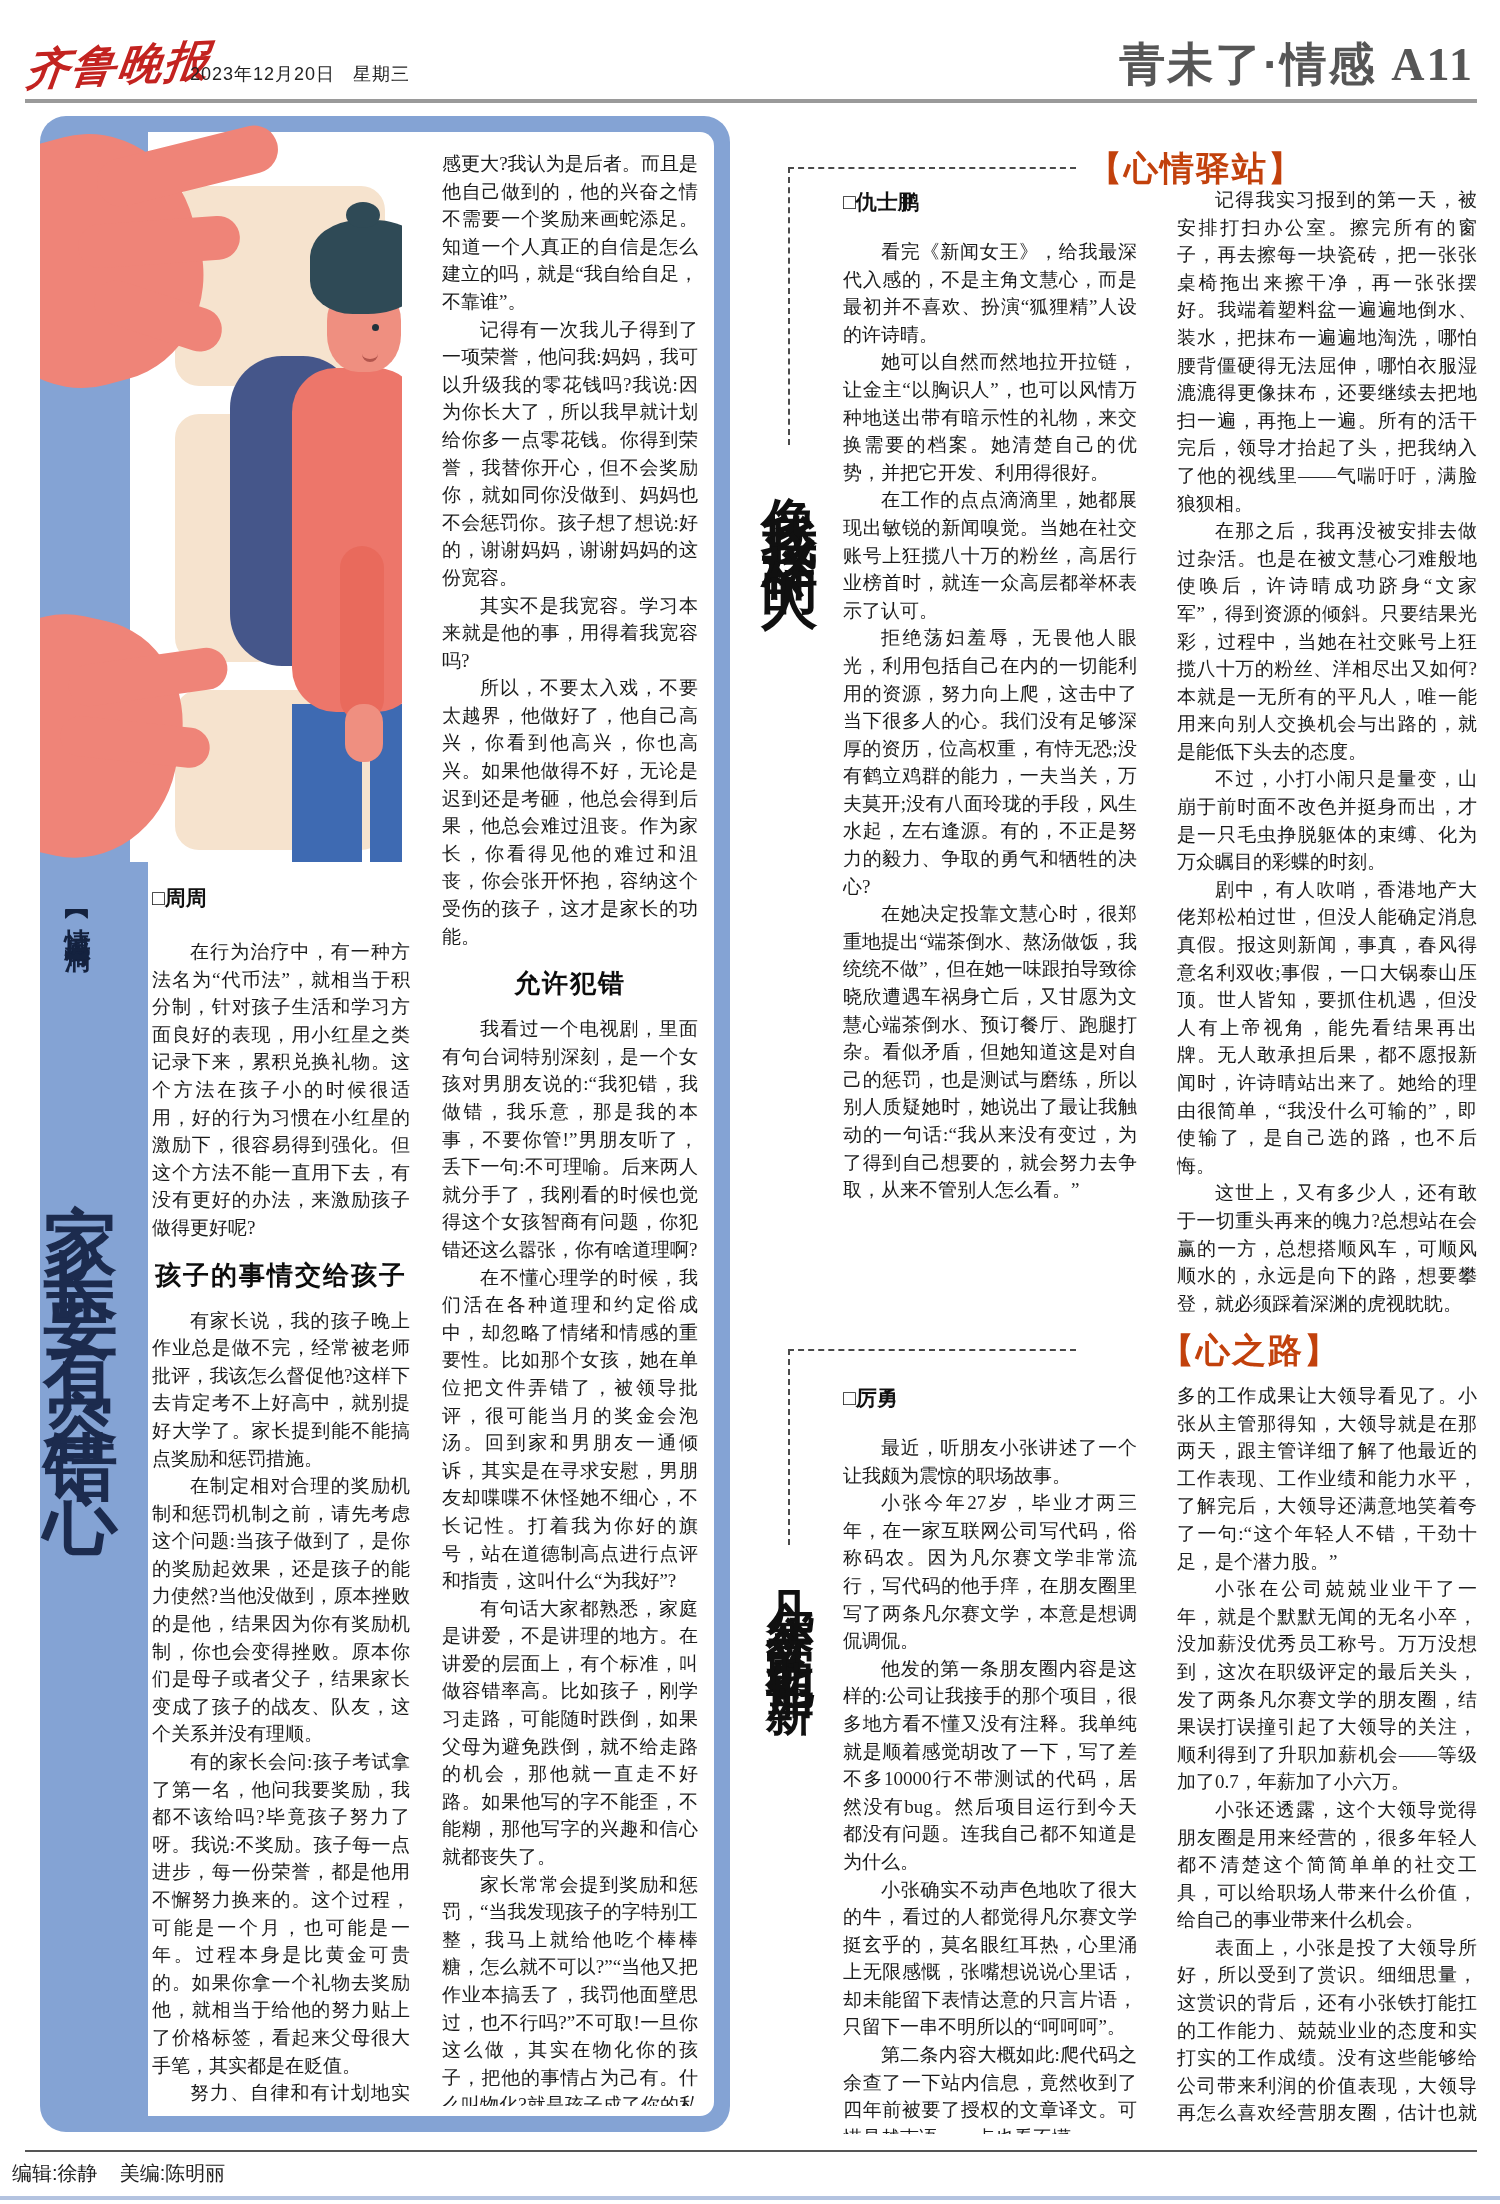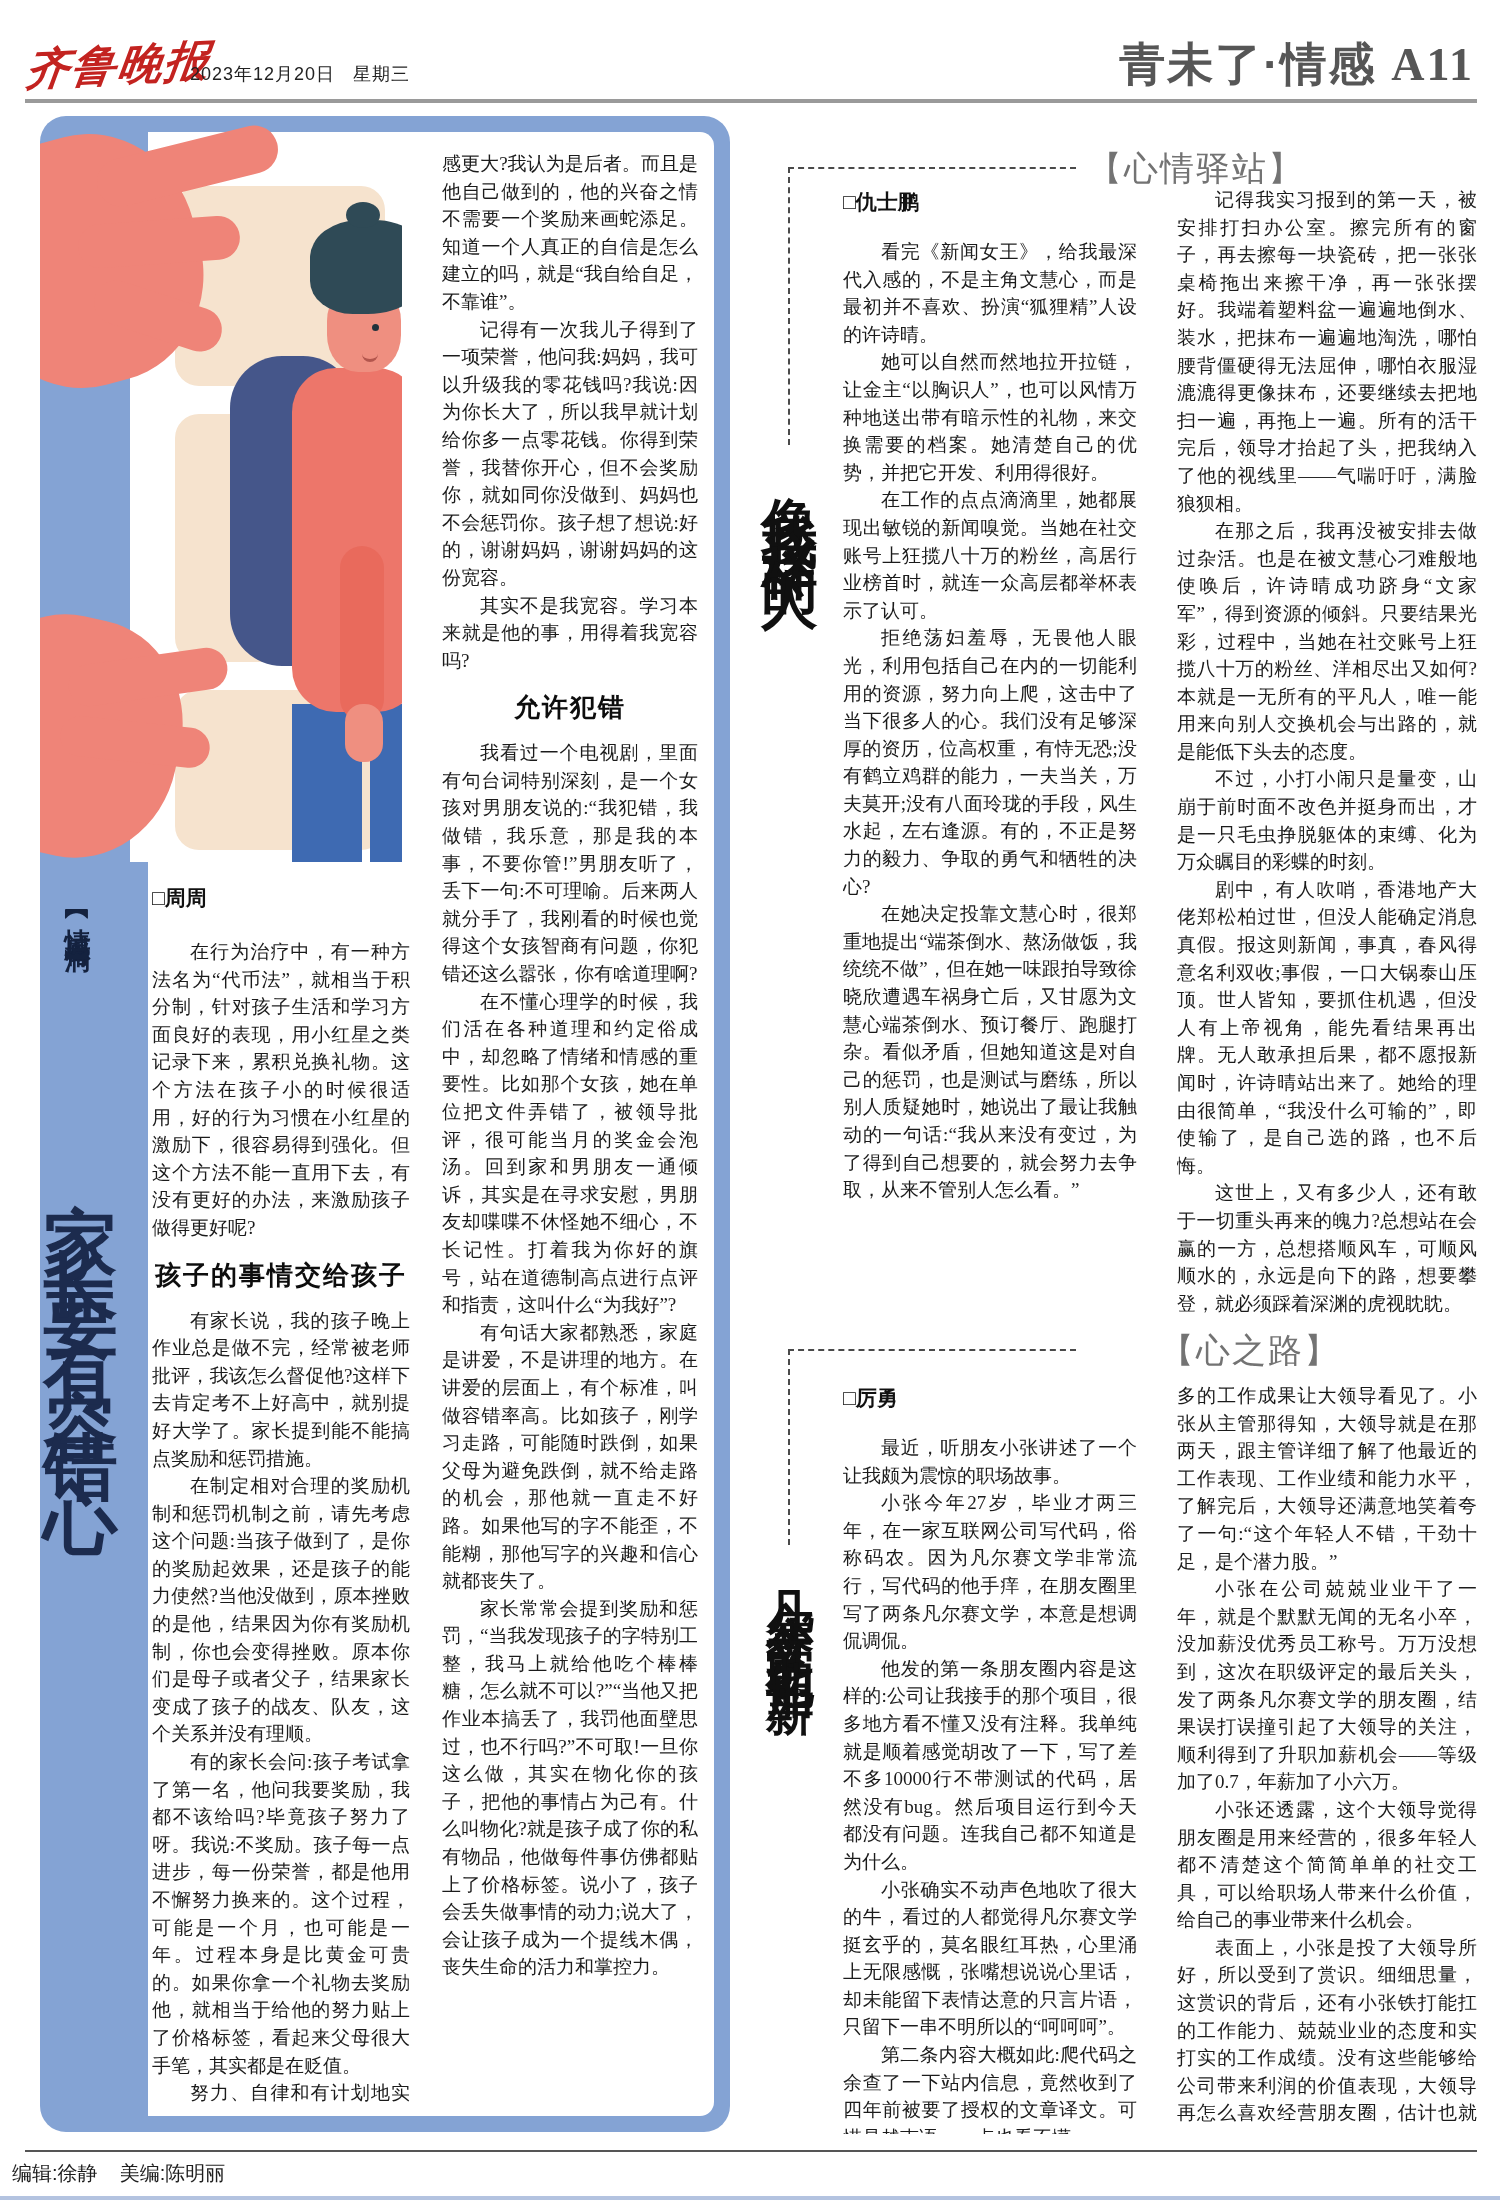--- a/index.html
+++ b/index.html
@@ -37,21 +37,21 @@
 
   .author{font-size:21px;font-weight:bold;color:#111;font-family:"Liberation Sans",sans-serif;}
 
   
   .col{overflow:hidden;text-align:justify;}
   .para{margin:0;font-size:19px;line-height:27.6px;text-indent:2em;}
   .noind{text-indent:0;}
   .subhead{margin:16px 0 14px 0;font-size:26px;font-weight:bold;text-align:center;color:#0d0d0d;letter-spacing:2px;}
 
   
-  .sec-head{font-size:34px;font-weight:normal;color:#737373;letter-spacing:2px;}
+  .sec-head{font-size:34px;font-weight:bold;color:#c2410c;letter-spacing:2px;}
   .dash-h{height:0;border-top:2px dashed #4a4a4a;}
   .dash-v{width:0;border-left:2px dashed #4a4a4a;}
 
   
   .rule-bottom{left:25px;top:2150px;width:1452px;height:2px;background:#555;}
   .editors{left:12px;top:2160px;font-size:20px;color:#1d1d1d;font-family:"Liberation Sans",sans-serif;}
   .rule-last{left:0px;top:2196px;width:1500px;height:4px;background:#b3c3e0;}
 </style>
 </head>
 <body>
@@ -109,20 +109,21 @@
       <h3 class="subhead">孩子的事情交给孩子</h3>
       <p class="para">有家长说，我的孩子晚上作业总是做不完，经常被老师批评，我该怎么督促他?这样下去肯定考不上好高中，就别提好大学了。家长提到能不能搞点奖励和惩罚措施。</p>
       <p class="para">在制定相对合理的奖励机制和惩罚机制之前，请先考虑这个问题:当孩子做到了，是你的奖励起效果，还是孩子的能力使然?当他没做到，原本挫败的是他，结果因为你有奖励机制，你也会变得挫败。原本你们是母子或者父子，结果家长变成了孩子的战友、队友，这个关系并没有理顺。</p>
       <p class="para">有的家长会问:孩子考试拿了第一名，他问我要奖励，我都不该给吗?毕竟孩子努力了呀。我说:不奖励。孩子每一点进步，每一份荣誉，都是他用不懈努力换来的。这个过程，可能是一个月，也可能是一年。过程本身是比黄金可贵的。如果你拿一个礼物去奖励他，就相当于给他的努力贴上了价格标签，看起来父母很大手笔，其实都是在贬值。</p>
       <p class="para">努力、自律和有计划地实现目标，这个过程是无价的。一个孩子通过父母辛苦地督促和帮助，得到了第一名，父母因此奖励他一个新手机。另一个孩子通过自己的努力，从倒数第一进步到倒数第五。谁的成就</p>
     </div>
   <div class="abs col" style="left:442px;top:150px;width:256px;height:1956px;">
       <p class="para noind">感更大?我认为是后者。而且是他自己做到的，他的兴奋之情不需要一个奖励来画蛇添足。知道一个人真正的自信是怎么建立的吗，就是“我自给自足，不靠谁”。</p>
       <p class="para">记得有一次我儿子得到了一项荣誉，他问我:妈妈，我可以升级我的零花钱吗?我说:因为你长大了，所以我早就计划给你多一点零花钱。你得到荣誉，我替你开心，但不会奖励你，就如同你没做到、妈妈也不会惩罚你。孩子想了想说:好的，谢谢妈妈，谢谢妈妈的这份宽容。</p>
       <p class="para">其实不是我宽容。学习本来就是他的事，用得着我宽容吗?</p>
+      <p class="para">所以，不要太入戏，不要太越界，他做好了，他自己高兴，你看到他高兴，你也高兴。如果他做得不好，无论是迟到还是考砸，他总会得到后果，他总会难过沮丧。作为家长，你看得见他的难过和沮丧，你会张开怀抱，容纳这个受伤的孩子，这才是家长的功能。</p>
       <h3 class="subhead">允许犯错</h3>
       <p class="para">我看过一个电视剧，里面有句台词特别深刻，是一个女孩对男朋友说的:“我犯错，我做错，我乐意，那是我的本事，不要你管!”男朋友听了，丢下一句:不可理喻。后来两人就分手了，我刚看的时候也觉得这个女孩智商有问题，你犯错还这么嚣张，你有啥道理啊?</p>
       <p class="para">在不懂心理学的时候，我们活在各种道理和约定俗成中，却忽略了情绪和情感的重要性。比如那个女孩，她在单位把文件弄错了，被领导批评，很可能当月的奖金会泡汤。回到家和男朋友一通倾诉，其实是在寻求安慰，男朋友却喋喋不休怪她不细心，不长记性。打着我为你好的旗号，站在道德制高点进行点评和指责，这叫什么“为我好”?</p>
       <p class="para">有句话大家都熟悉，家庭是讲爱，不是讲理的地方。在讲爱的层面上，有个标准，叫做容错率高。比如孩子，刚学习走路，可能随时跌倒，如果父母为避免跌倒，就不给走路的机会，那他就一直走不好路。如果他写的字不能歪，不能糊，那他写字的兴趣和信心就都丧失了。</p>
       <p class="para">家长常常会提到奖励和惩罚，“当我发现孩子的字特别工整，我马上就给他吃个棒棒糖，怎么就不可以?”“当他又把作业本搞丢了，我罚他面壁思过，也不行吗?”不可取!一旦你这么做，其实在物化你的孩子，把他的事情占为己有。什么叫物化?就是孩子成了你的私有物品，他做每件事仿佛都贴上了价格标签。说小了，孩子会丢失做事情的动力;说大了，会让孩子成为一个提线木偶，丧失生命的活力和掌控力。</p>
     </div>
 
   <div class="abs dash-h" style="left:788px;top:167px;width:288px;"></div>
   <div class="abs dash-v" style="left:788px;top:167px;height:278px;"></div>
   <div class="abs sec-head" style="left:1088px;top:146px;">【心情驿站】</div>

